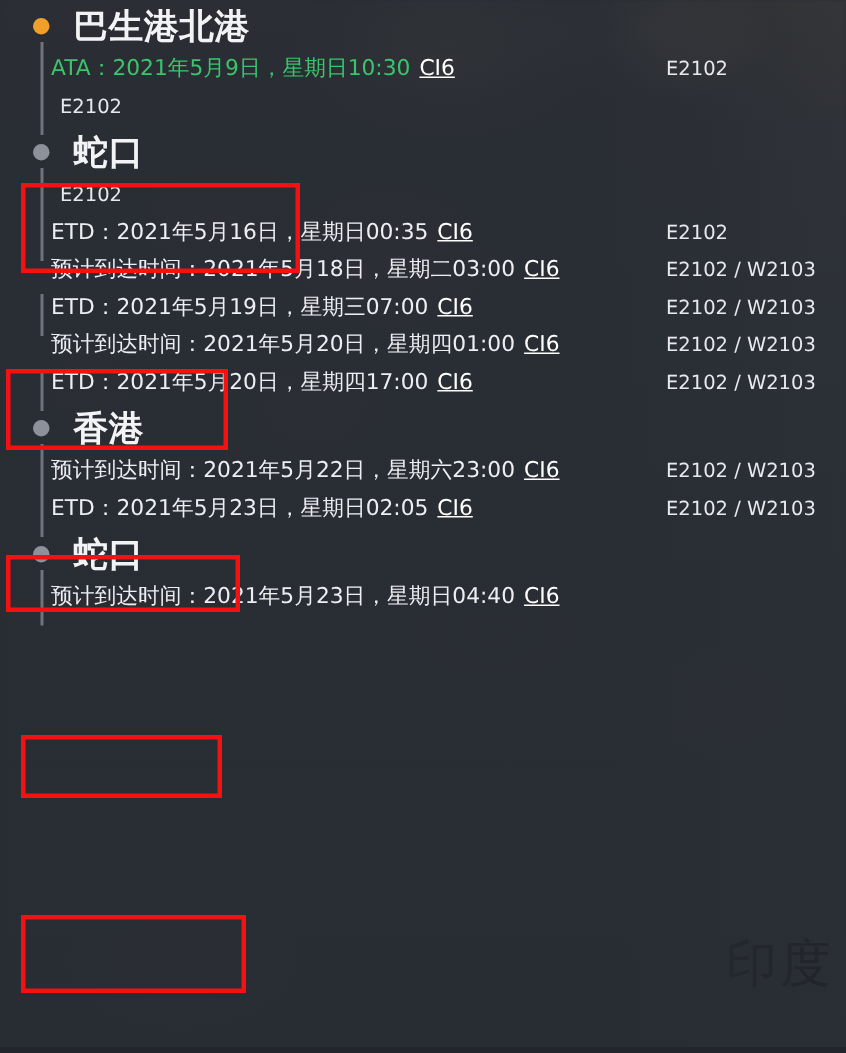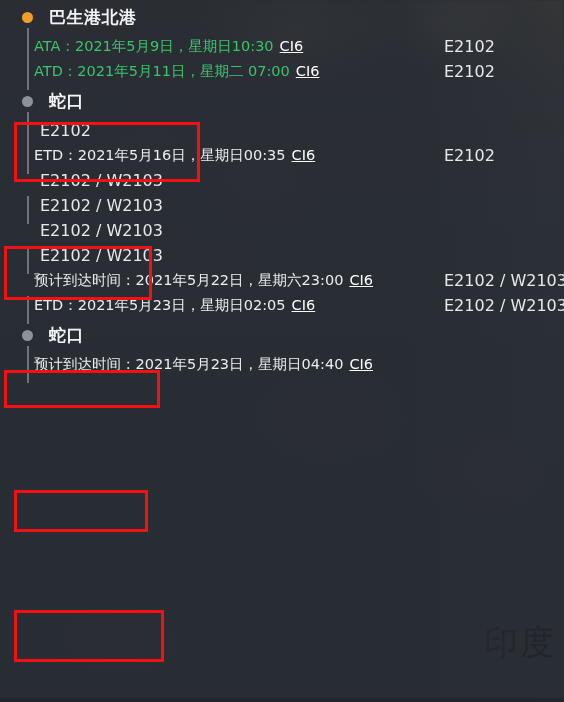--- a/index.html
+++ b/index.html
@@ -75,21 +75,21 @@
     border-radius: 50%;
     background: #8d9199;
     flex: none;
     position: relative;
     z-index: 3;
   }
   .dot.active { background: #f0a02a; }
   .stop-name {
     margin-left: 16px;
     color: #f2f3f5;
-    font-size: 17px;
+    font-size: 23px;
     font-weight: 700;
     letter-spacing: 0.5px;
     font-family: "DejaVu Sans", sans-serif;
     white-space: nowrap;
   }
   .connector {
     position: absolute;
     left: 27px;
     width: 2px;
     background: #6f737b;
@@ -123,21 +123,21 @@
     white-space: nowrap;
   }
   .row.actual .link { color: #ffffff; }
   .row .voyage {
     flex: none;
     width: 120px;
     margin-left: 6px;
     color: #e7e9ec;
     white-space: nowrap;
     overflow: visible;
-    font-size: 16px;
+    font-size: 13px;
   }
 
   
   .redbox {
     position: absolute;
     border: 3px solid #f51111;
     box-sizing: border-box;
     pointer-events: none;
     z-index: 20;
   }
@@ -161,58 +161,65 @@
       <div class="connector" style="top: 28px; bottom: -6px;"></div>
       <div class="stop-head">
         <span class="dot active"></span>
         <span class="stop-name">巴生港北港</span>
       </div>
       <div class="row actual">
         <div class="text"><span>ATA：2021年5月9日，星期日10:30</span><span class="link">CI6</span></div>
         <div class="voyage">E2102</div>
       </div>
       <div class="row actual">
-        <div class="text"><span>ATD：2021年5月11日，星期二 07:00</span><span class="link">CI6</span></div>
         <div class="voyage">E2102</div>
       </div>
     </div>
     <div class="stop">
       <div class="connector" style="top: 28px; bottom: -6px;"></div>
       <div class="stop-head">
         <span class="dot"></span>
         <span class="stop-name">蛇口</span>
       </div>
       <div class="row">
         <div class="voyage">E2102</div>
       </div>
       <div class="row">
         <div class="text"><span>ETD：2021年5月16日，星期日00:35</span><span class="link">CI6</span></div>
         <div class="voyage">E2102</div>
       </div>
     </div>
     <div class="stop">
       <div class="connector" style="top: 28px; bottom: -6px;"></div>
       <div class="row">
-        <div class="voyage">E2102 / W2103</div>
-      </div>
-      <div class="row">
-        <div class="voyage">E2102 / W2103</div>
-      </div>
-    </div>
-    <div class="stop">
-      <div class="connector" style="top: 28px; bottom: -6px;"></div>
-      <div class="row">
-        <div class="voyage">E2102 / W2103</div>
-      </div>
-      <div class="row">
-        <div class="voyage">E2102 / W2103</div>
-      </div>
-    </div>
-    <div class="stop">
-      <div class="connector" style="top: 28px; bottom: -6px;"></div>
+        <div class="text"><span>预计到达时间：2021年5月18日，星期二03:00</span><span class="link">CI6</span></div>
+        <div class="voyage">E2102 / W2103</div>
+      </div>
+      <div class="row">
+        <div class="text"><span>ETD：2021年5月19日，星期三07:00</span><span class="link">CI6</span></div>
+        <div class="voyage">E2102 / W2103</div>
+      </div>
+    </div>
+    <div class="stop">
+      <div class="connector" style="top: 28px; bottom: -6px;"></div>
+      <div class="row">
+        <div class="text"><span>预计到达时间：2021年5月20日，星期四01:00</span><span class="link">CI6</span></div>
+        <div class="voyage">E2102 / W2103</div>
+      </div>
+      <div class="row">
+        <div class="text"><span>ETD：2021年5月20日，星期四17:00</span><span class="link">CI6</span></div>
+        <div class="voyage">E2102 / W2103</div>
+      </div>
+    </div>
+    <div class="stop">
+      <div class="connector" style="top: 28px; bottom: -6px;"></div>
+      <div class="stop-head">
+        <span class="dot"></span>
+        <span class="stop-name">香港</span>
+      </div>
       <div class="row">
         <div class="text"><span>预计到达时间：2021年5月22日，星期六23:00</span><span class="link">CI6</span></div>
         <div class="voyage">E2102 / W2103</div>
       </div>
       <div class="row">
         <div class="text"><span>ETD：2021年5月23日，星期日02:05</span><span class="link">CI6</span></div>
         <div class="voyage">E2102 / W2103</div>
       </div>
     </div>
     <div class="stop">

